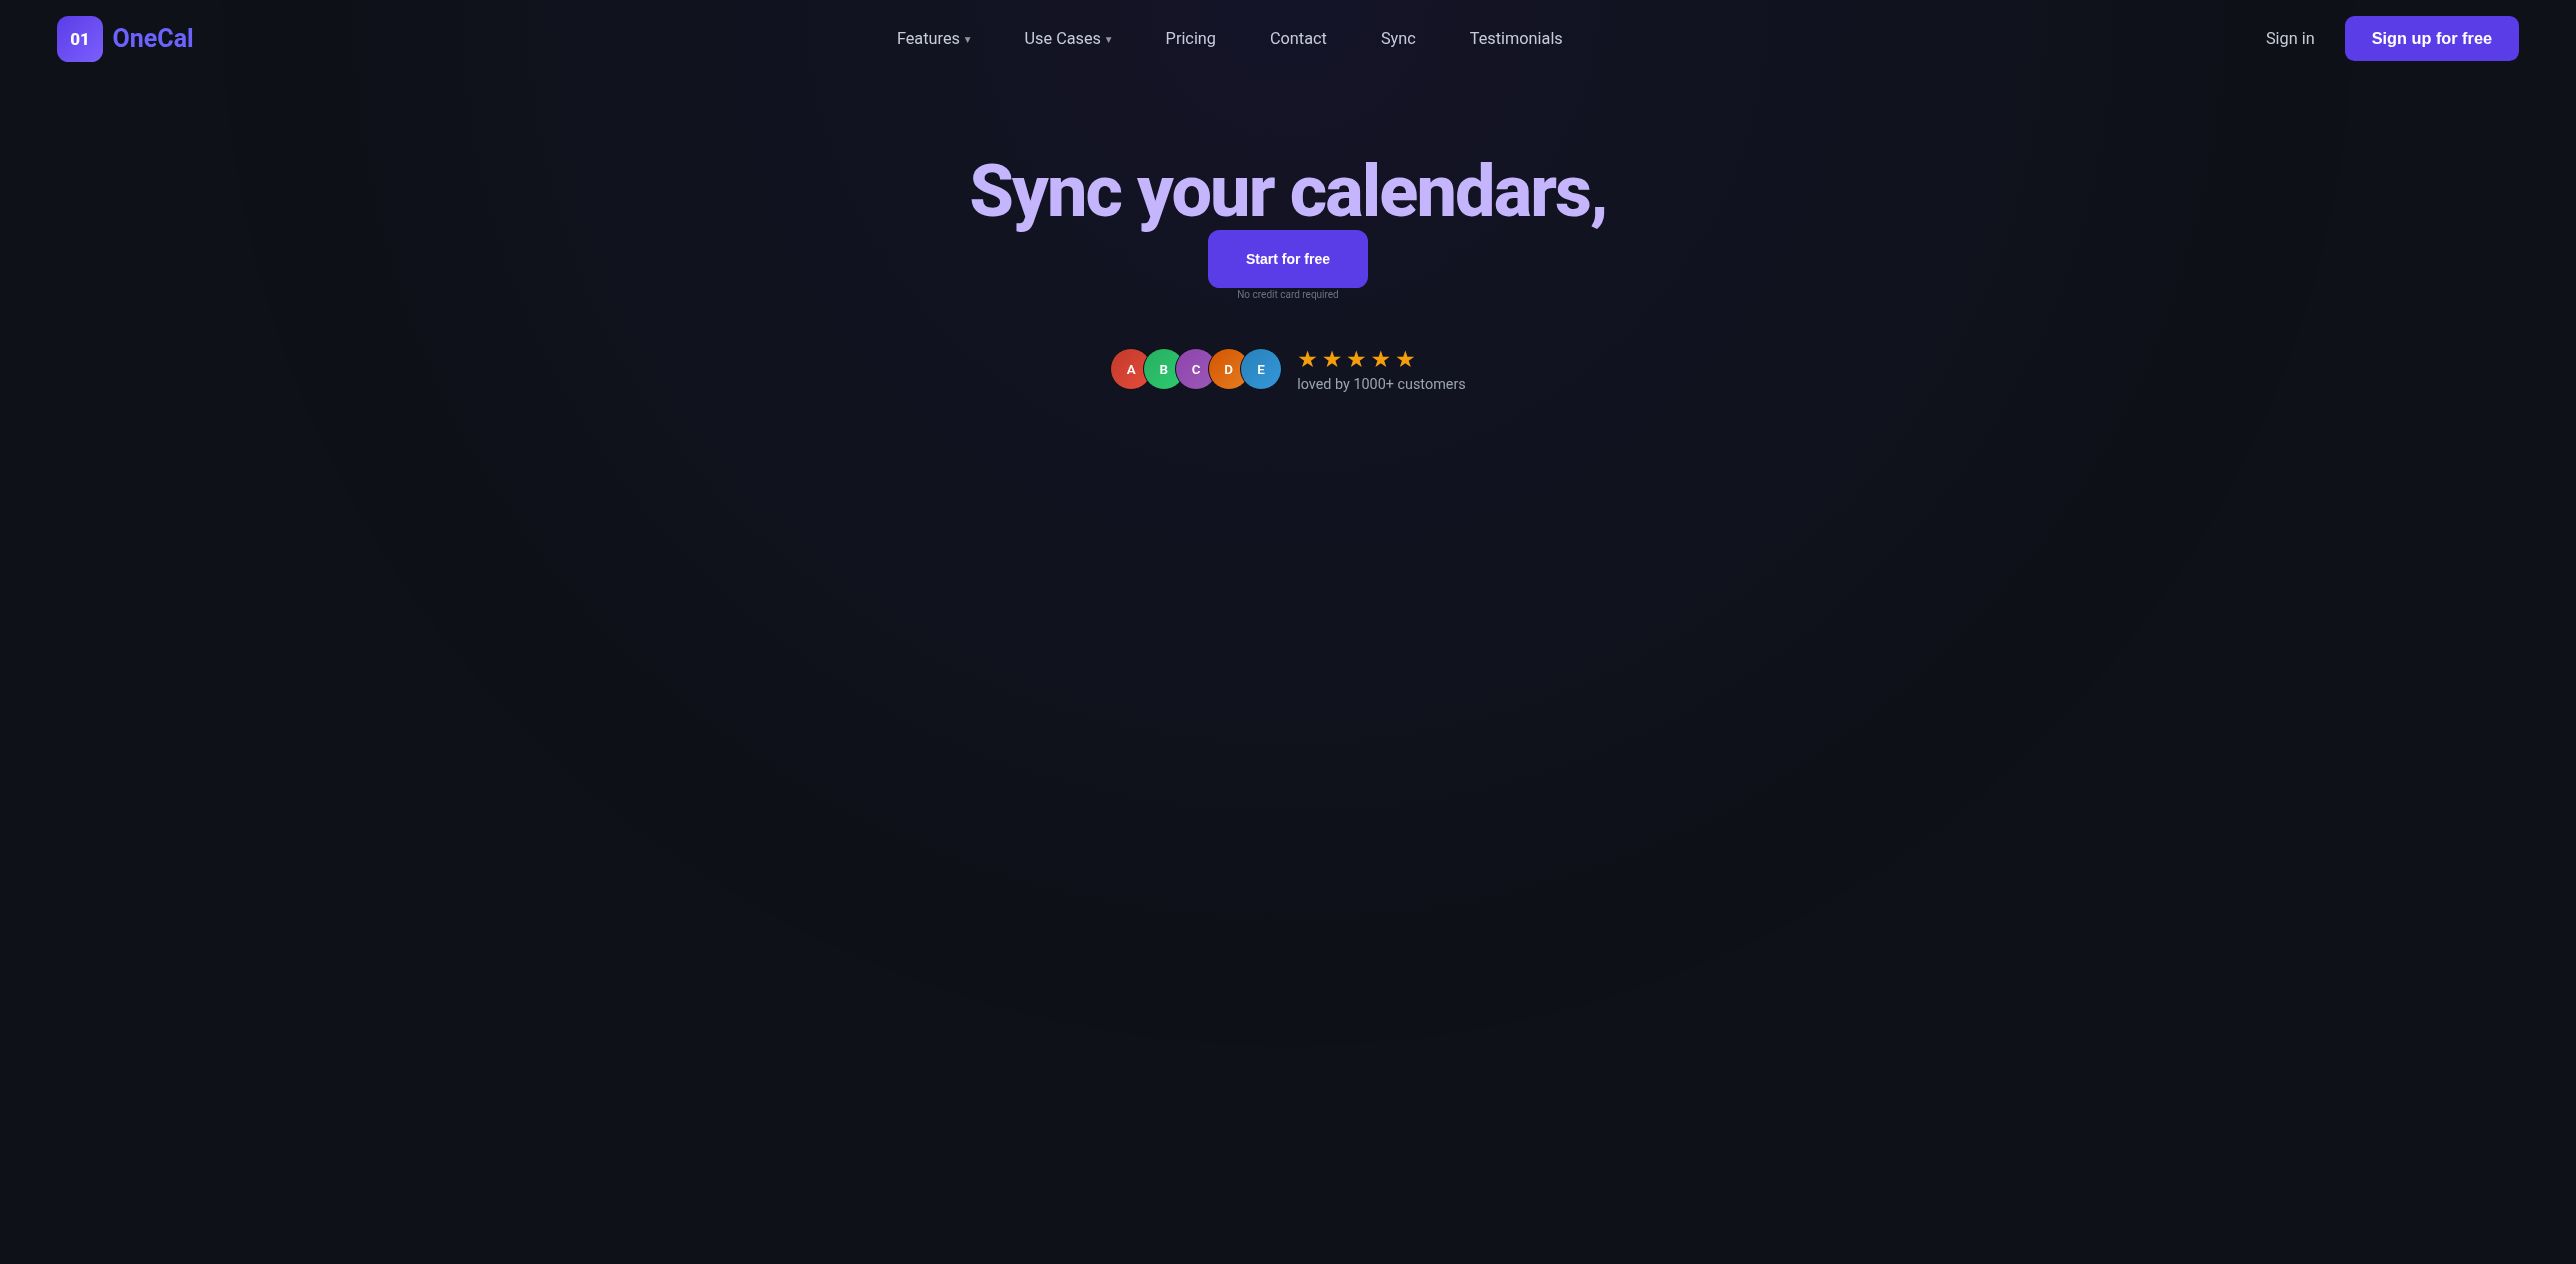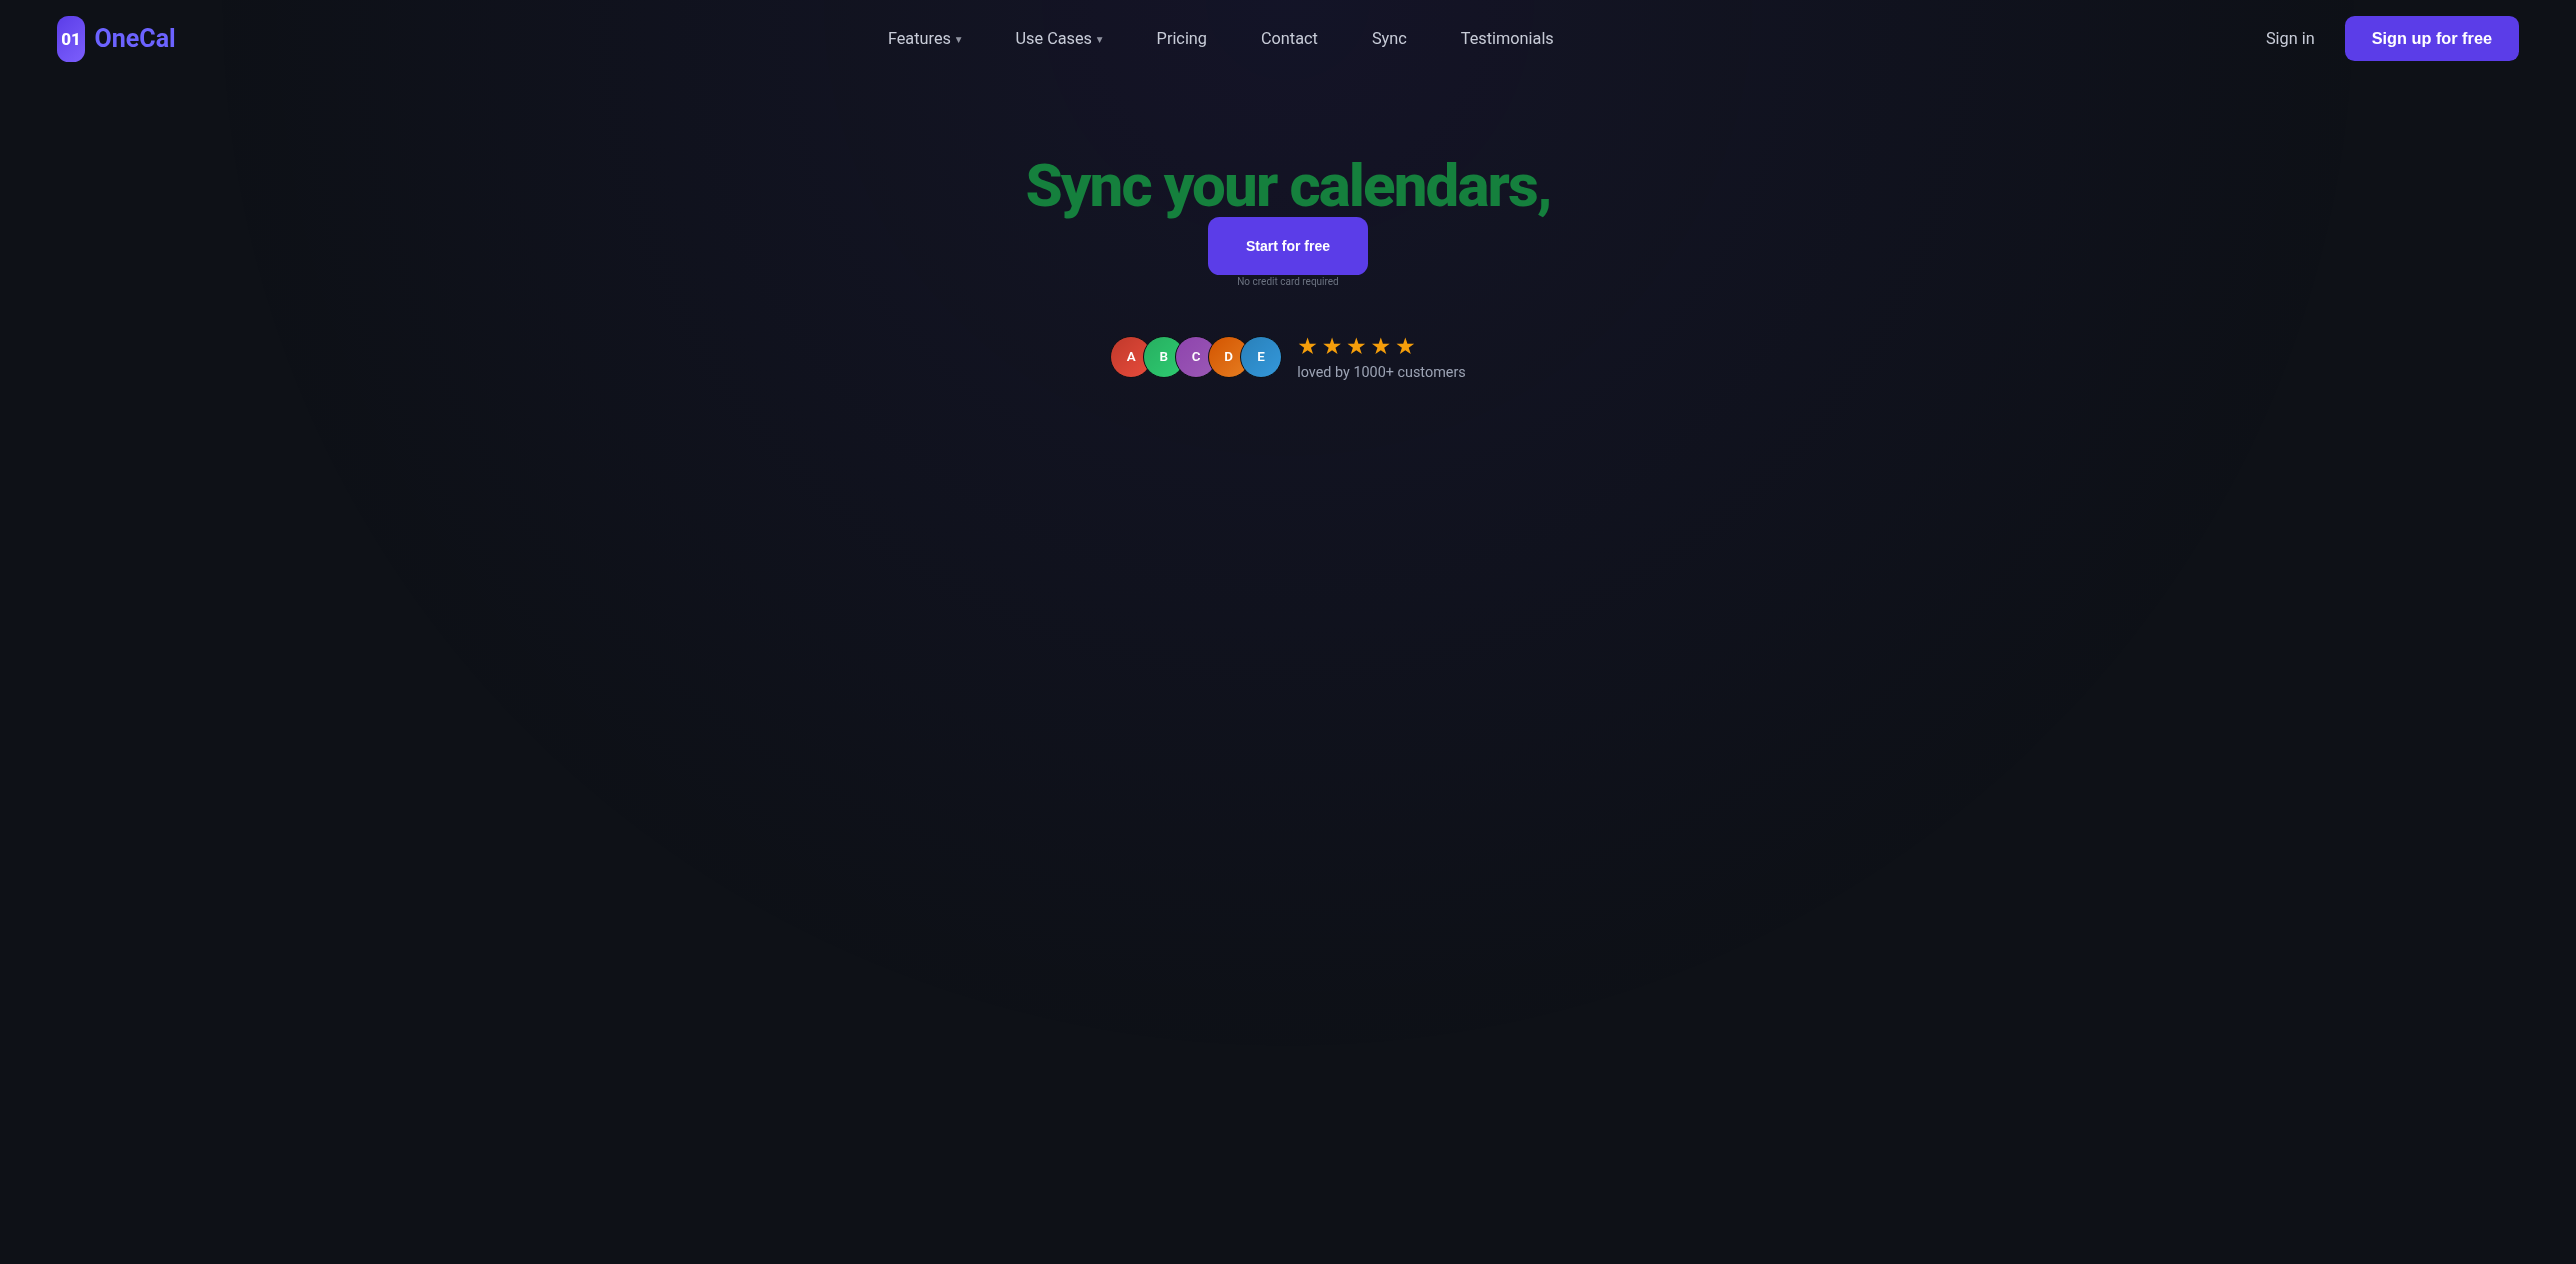--- a/index.html
+++ b/index.html
@@ -28,21 +28,21 @@
     }
 
     .logo-area {
       display: flex;
       align-items: center;
       gap: 9.6px;
       text-decoration: none;
     }
 
     .logo-icon {
-      width: 28px;
+      width: 46px;
       height: 46px;
       background: linear-gradient(135deg, #5b3de8, #7c5ffc);
       border-radius: 11.5px;
       display: flex;
       align-items: center;
       justify-content: center;
       font-size: 17px;
       font-weight: 800;
       color: white;
     }
@@ -111,23 +111,23 @@
       display: flex;
       flex-direction: column;
       align-items: center;
       justify-content: center;
       text-align: center;
       padding: 77px 38px 57px;
       position: relative;
     }
 
     .hero-title-white {
-      font-size: 60px;
+      font-size: 72px;
       font-weight: 800;
-      color: #15803d;
+      color: #c4b5fd;
       line-height: 1.05;
       letter-spacing: -1.9px;
     }
 
     .hero-title-purple {
       font-size: 92px;
       font-weight: 800;
       color: #7c7fff;
       line-height: 1.05;
       letter-spacing: -1.9px;

